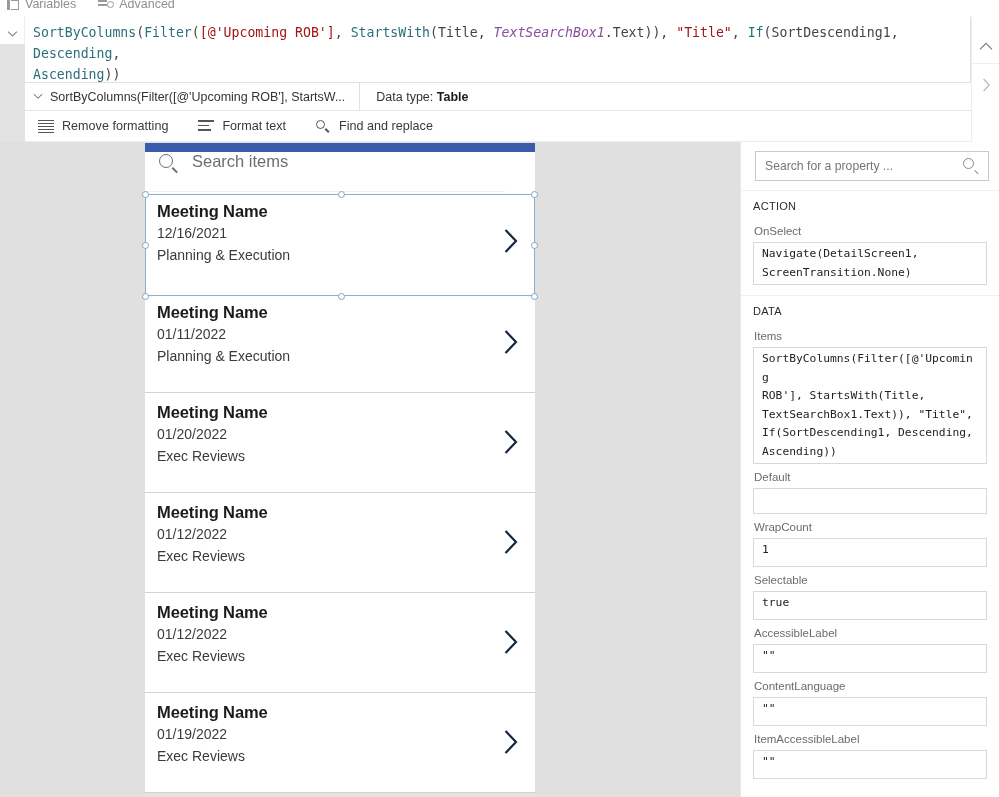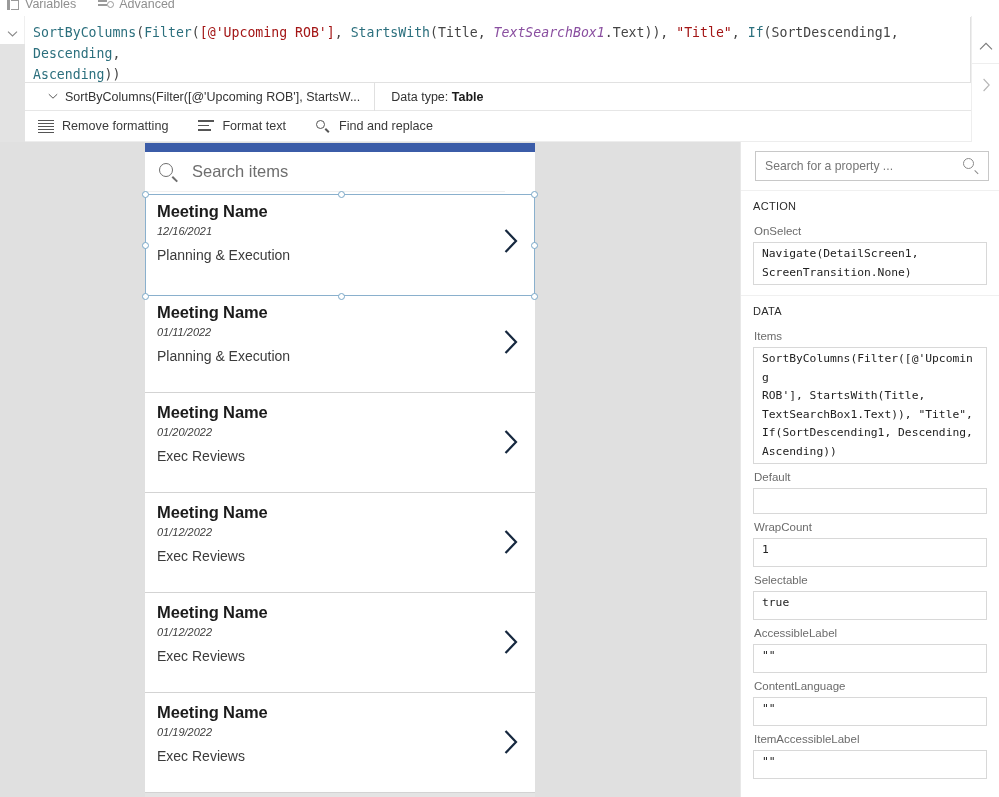--- a/index.html
+++ b/index.html
@@ -94,21 +94,21 @@
   
   .fx-status-row {
     position: absolute; left: 25px; top: 67px; width: 946px; height: 28px;
     border-bottom: 1px solid #e6e6e6;
     display: flex; align-items: center;
   }
   .fx-status-sig {
     display: flex; align-items: center; gap: 7px;
     height: 28px; padding: 0 14px 0 8px;
     border-right: 1px solid #e0e0e0;
-    font-size: 12.5px; color: #333333; white-space: nowrap; margin-left: 15px;
+    font-size: 12.5px; color: #333333; white-space: nowrap;
   }
   .fx-datatype {
     padding-left: 16px; font-size: 12.5px; color: #333333; white-space: nowrap;
   }
   .fx-datatype b { font-weight: 700; color: #1b1b1b; }
 
   
   .fx-tools-row {
     position: absolute; left: 25px; top: 95px; width: 946px; height: 31px;
     display: flex; align-items: center; gap: 0;
@@ -153,42 +153,42 @@
     position: absolute; left: 145px; top: 1px; width: 390px; height: 654px;
     background: #ffffff;
   }
   .phone-appbar {
     position: absolute; left: 0; top: 0; width: 390px; height: 9px;
     background: #3b5ca8;
   }
   .search-row {
     position: absolute; left: 0; top: 9px; width: 360px; height: 40px;
     background: #ffffff;
-    display: flex; align-items: center; gap: 12px; padding-left: 13px;
+    display: flex; gap: 12px; padding-left: 13px;
     border-bottom: 1px solid #f0f0f0;
   }
   .search-placeholder {
     font-size: 16.5px; color: #6e6e6e; font-family: "Liberation Sans", sans-serif;
   }
 
   .gallery {
     position: absolute; left: 0; top: 49px; width: 390px; height: 605px;
     background: #e4e4e4;
   }
   .g-item {
     position: relative; width: 390px; height: 100px;
     background: #ffffff; border-bottom: 1px solid #d3d3d3;
   }
   .g-item .g-title {
     position: absolute; left: 12px; top: 10px;
     font-size: 16.5px; font-weight: 700; color: #1b1b1b; letter-spacing: -0.1px;
   }
   .g-item .g-date {
     position: absolute; left: 12px; top: 33px;
-    font-size: 11px; color: #3b3b3b; font-style: italic;
+    font-size: 14px; color: #3b3b3b;
   }
   .g-item .g-cat {
     position: absolute; left: 12px; top: 55px;
     font-size: 14px; color: #3b3b3b;
   }
   .g-item .g-chev {
     position: absolute; right: 16px; top: 36px;
   }
   .g-item.first { border-bottom: none; height: 101px; }
 

